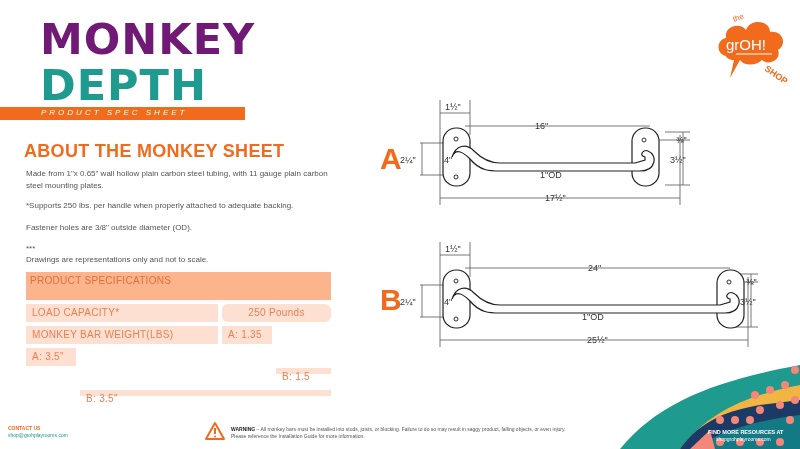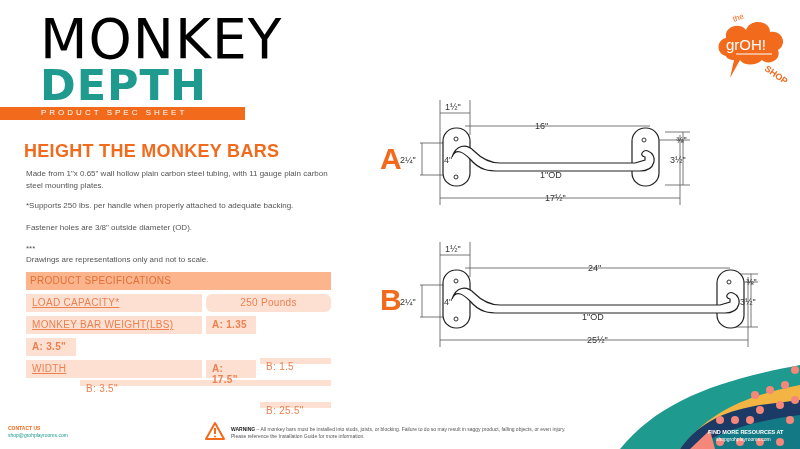--- a/index.html
+++ b/index.html
@@ -1,30 +1,30 @@
 <!DOCTYPE html>
 <html><head>
 <meta charset="utf-8">
 <style>
   * { box-sizing: border-box; margin: 0; padding: 0; }
   html, body { width: 800px; height: 449px; overflow: hidden; background: #fff; }
   body { position: relative; font-family: "DejaVu Sans", sans-serif; color: #555; }
-  .title1 { position: absolute; left: 40px; top: 16px; font-size: 55px; font-weight: normal; color: #000000; letter-spacing: 1px; line-height: 46px; }
+  .title1 { position: absolute; left: 40px; top: 16px; font-size: 43px; font-weight: bold; color: #701a75; letter-spacing: 1px; line-height: 46px; }
   .title2 { position: absolute; left: 40px; top: 62px; font-size: 43px; font-weight: bold; color: #1e9a8f; letter-spacing: 1px; line-height: 46px; }
   .banner { position: absolute; left: 0; top: 107px; width: 245px; height: 13px; background: #f26b1d; }
-  .banner span { position: absolute; left: 41px; top: 1px; font-size: 8px; color: #fff; letter-spacing: 3px; font-family: "Liberation Sans", sans-serif; }
+  .banner span { position: absolute; left: 41px; top: 1px; font-size: 8px; color: #fff; letter-spacing: 3px; font-family: "Liberation Sans", sans-serif; font-style: italic; }
   .about-h { position: absolute; left: 24px; top: 141px; font-size: 18px; font-weight: bold; color: #f26b1d; letter-spacing: 0.3px; font-family: "Liberation Sans", sans-serif; }
   .p { position: absolute; left: 26px; font-size: 8px; color: #555; line-height: 12px; font-family: "Liberation Sans", sans-serif; width: 320px; }
   .spec { position: absolute; left: 26px; top: 272px; width: 305px; font-family: "Liberation Sans", sans-serif; }
-  .spec-head { height: 18px; background: #fbb48c; color: #e0703a; font-size: 10px; padding: 3px 4px; letter-spacing: 0.3px; margin-bottom: 4px; }
+  .spec-head { height: 28px; background: #fbb48c; color: #e0703a; font-size: 10px; padding: 3px 4px; letter-spacing: 0.3px; margin-bottom: 4px; }
   .row { display: flex; height: 18px; margin-bottom: 4px; gap: 4px; }
   .cell { background: #fde0d2; color: #ec8050; font-size: 10px; padding: 3px 6px; letter-spacing: 0.3px; }
-  .c-label { width: 176px; text-decoration: underline; }
+  .c-label { width: 192px; }
   .c-full { flex: 1; text-align: center; border-radius: 6px; }
-  .c-a { width: 50px; font-weight: bold; }
+  .c-a { width: 50px; }
   .c-b { flex: 1; margin-top: 42px; }
   .contact-h { position: absolute; left: 8px; top: 425px; font-size: 5px; font-weight: bold; color: #f26b1d; font-family: "Liberation Sans", sans-serif; }
   .contact-e { position: absolute; left: 8px; top: 432px; font-size: 5px; color: #1e9a8f; font-family: "Liberation Sans", sans-serif; }
   .warn-icon { position: absolute; left: 205px; top: 421px; width: 20px; height: 20px; }
   .warn-text { position: absolute; left: 231px; top: 426px; font-size: 5px; color: #555; line-height: 7px; font-family: "Liberation Sans", sans-serif; width: 440px; }
   .warn-text b { color: #222; }
   .logo { position: absolute; left: 712px; top: 8px; width: 80px; height: 80px; }
   .letter { position: absolute; font-size: 30px; font-weight: bold; color: #f26b1d; font-family: "Liberation Sans", sans-serif; }
   .deco { position: absolute; left: 620px; top: 360px; width: 180px; height: 89px; }
   .res-h { position: absolute; left: 708px; top: 429px; font-size: 5.5px; font-weight: bold; color: #fff; font-family: "Liberation Sans", sans-serif; }
@@ -42,46 +42,41 @@
   </div>
 
 <svg class="logo" viewBox="0 0 80 80">
   <path d="M14 48 C4 46 4 32 14 30 C12 18 28 14 34 22 C38 10 58 12 58 24 C70 22 76 36 66 42 C70 52 56 58 50 52 C44 58 32 58 28 52 L18 70 L22 52 C18 52 14 50 14 48 Z" fill="#f26b1d"></path>
   <text x="22" y="14" font-size="8" fill="#f26b1d" font-family="Liberation Sans, sans-serif" transform="rotate(-20 22 14)">the</text>
   <text x="14" y="42" font-size="15" fill="#fff" font-family="Liberation Sans, sans-serif">grOH!</text>
   <line x1="24" y1="46" x2="60" y2="46" stroke="#fff" stroke-width="1"></line>
   <text x="52" y="62" font-size="9" font-weight="bold" fill="#f26b1d" font-family="Liberation Sans, sans-serif" transform="rotate(35 52 62)">SHOP</text>
 </svg>
 
-<div class="about-h">HEIGHT THE MONKEY BARS</div>
+<div class="about-h">ABOUT THE MONKEY SHEET</div>
 <div class="p" style="top:168px;">Made from 1"x 0.65" wall hollow plain carbon steel tubing, with 11 gauge plain carbon steel mounting plates.</div>
 <div class="p" style="top:200px;">*Supports 250 lbs. per handle when properly attached to adequate backing.</div>
 <div class="p" style="top:222px;">Fastener holes are 3/8" outside diameter (OD).</div>
 <div class="p" style="top:243px;">***</div>
 <div class="p" style="top:254px;"> Drawings are representations only and not to scale.</div>
 
 <div class="spec">
   <div class="spec-head">PRODUCT SPECIFICATIONS</div>
   <div class="row">
     <div class="cell c-label">LOAD CAPACITY*</div>
     <div class="cell c-full">250 Pounds</div>
   </div>
   <div class="row">
     <div class="cell c-label">MONKEY BAR WEIGHT(LBS)</div>
     <div class="cell c-a">A: 1.35</div>
     <div class="cell c-b">B: 1.5</div>
   </div>
   <div class="row">
     <div class="cell c-a">A: 3.5"</div>
     <div class="cell c-b">B: 3.5"</div>
-  </div>
-  <div class="row">
-    <div class="cell c-label">WIDTH</div>
-    <div class="cell c-a">A: 17.5"</div>
-    <div class="cell c-b">B: 25.5"</div>
   </div>
 </div>
 
 <div class="letter" style="left:380px;top:142px;">A</div>
 <svg class="dwg" style="left:400px;top:95px;" width="300" height="120">
   <g stroke="#555" stroke-width="0.8" fill="none">
     <line x1="40" y1="5" x2="40" y2="110"></line>
       <line x1="70" y1="5" x2="70" y2="40"></line>
     <line x1="40" y1="18" x2="70" y2="18"></line>
     <line x1="65" y1="31" x2="250" y2="31"></line>

